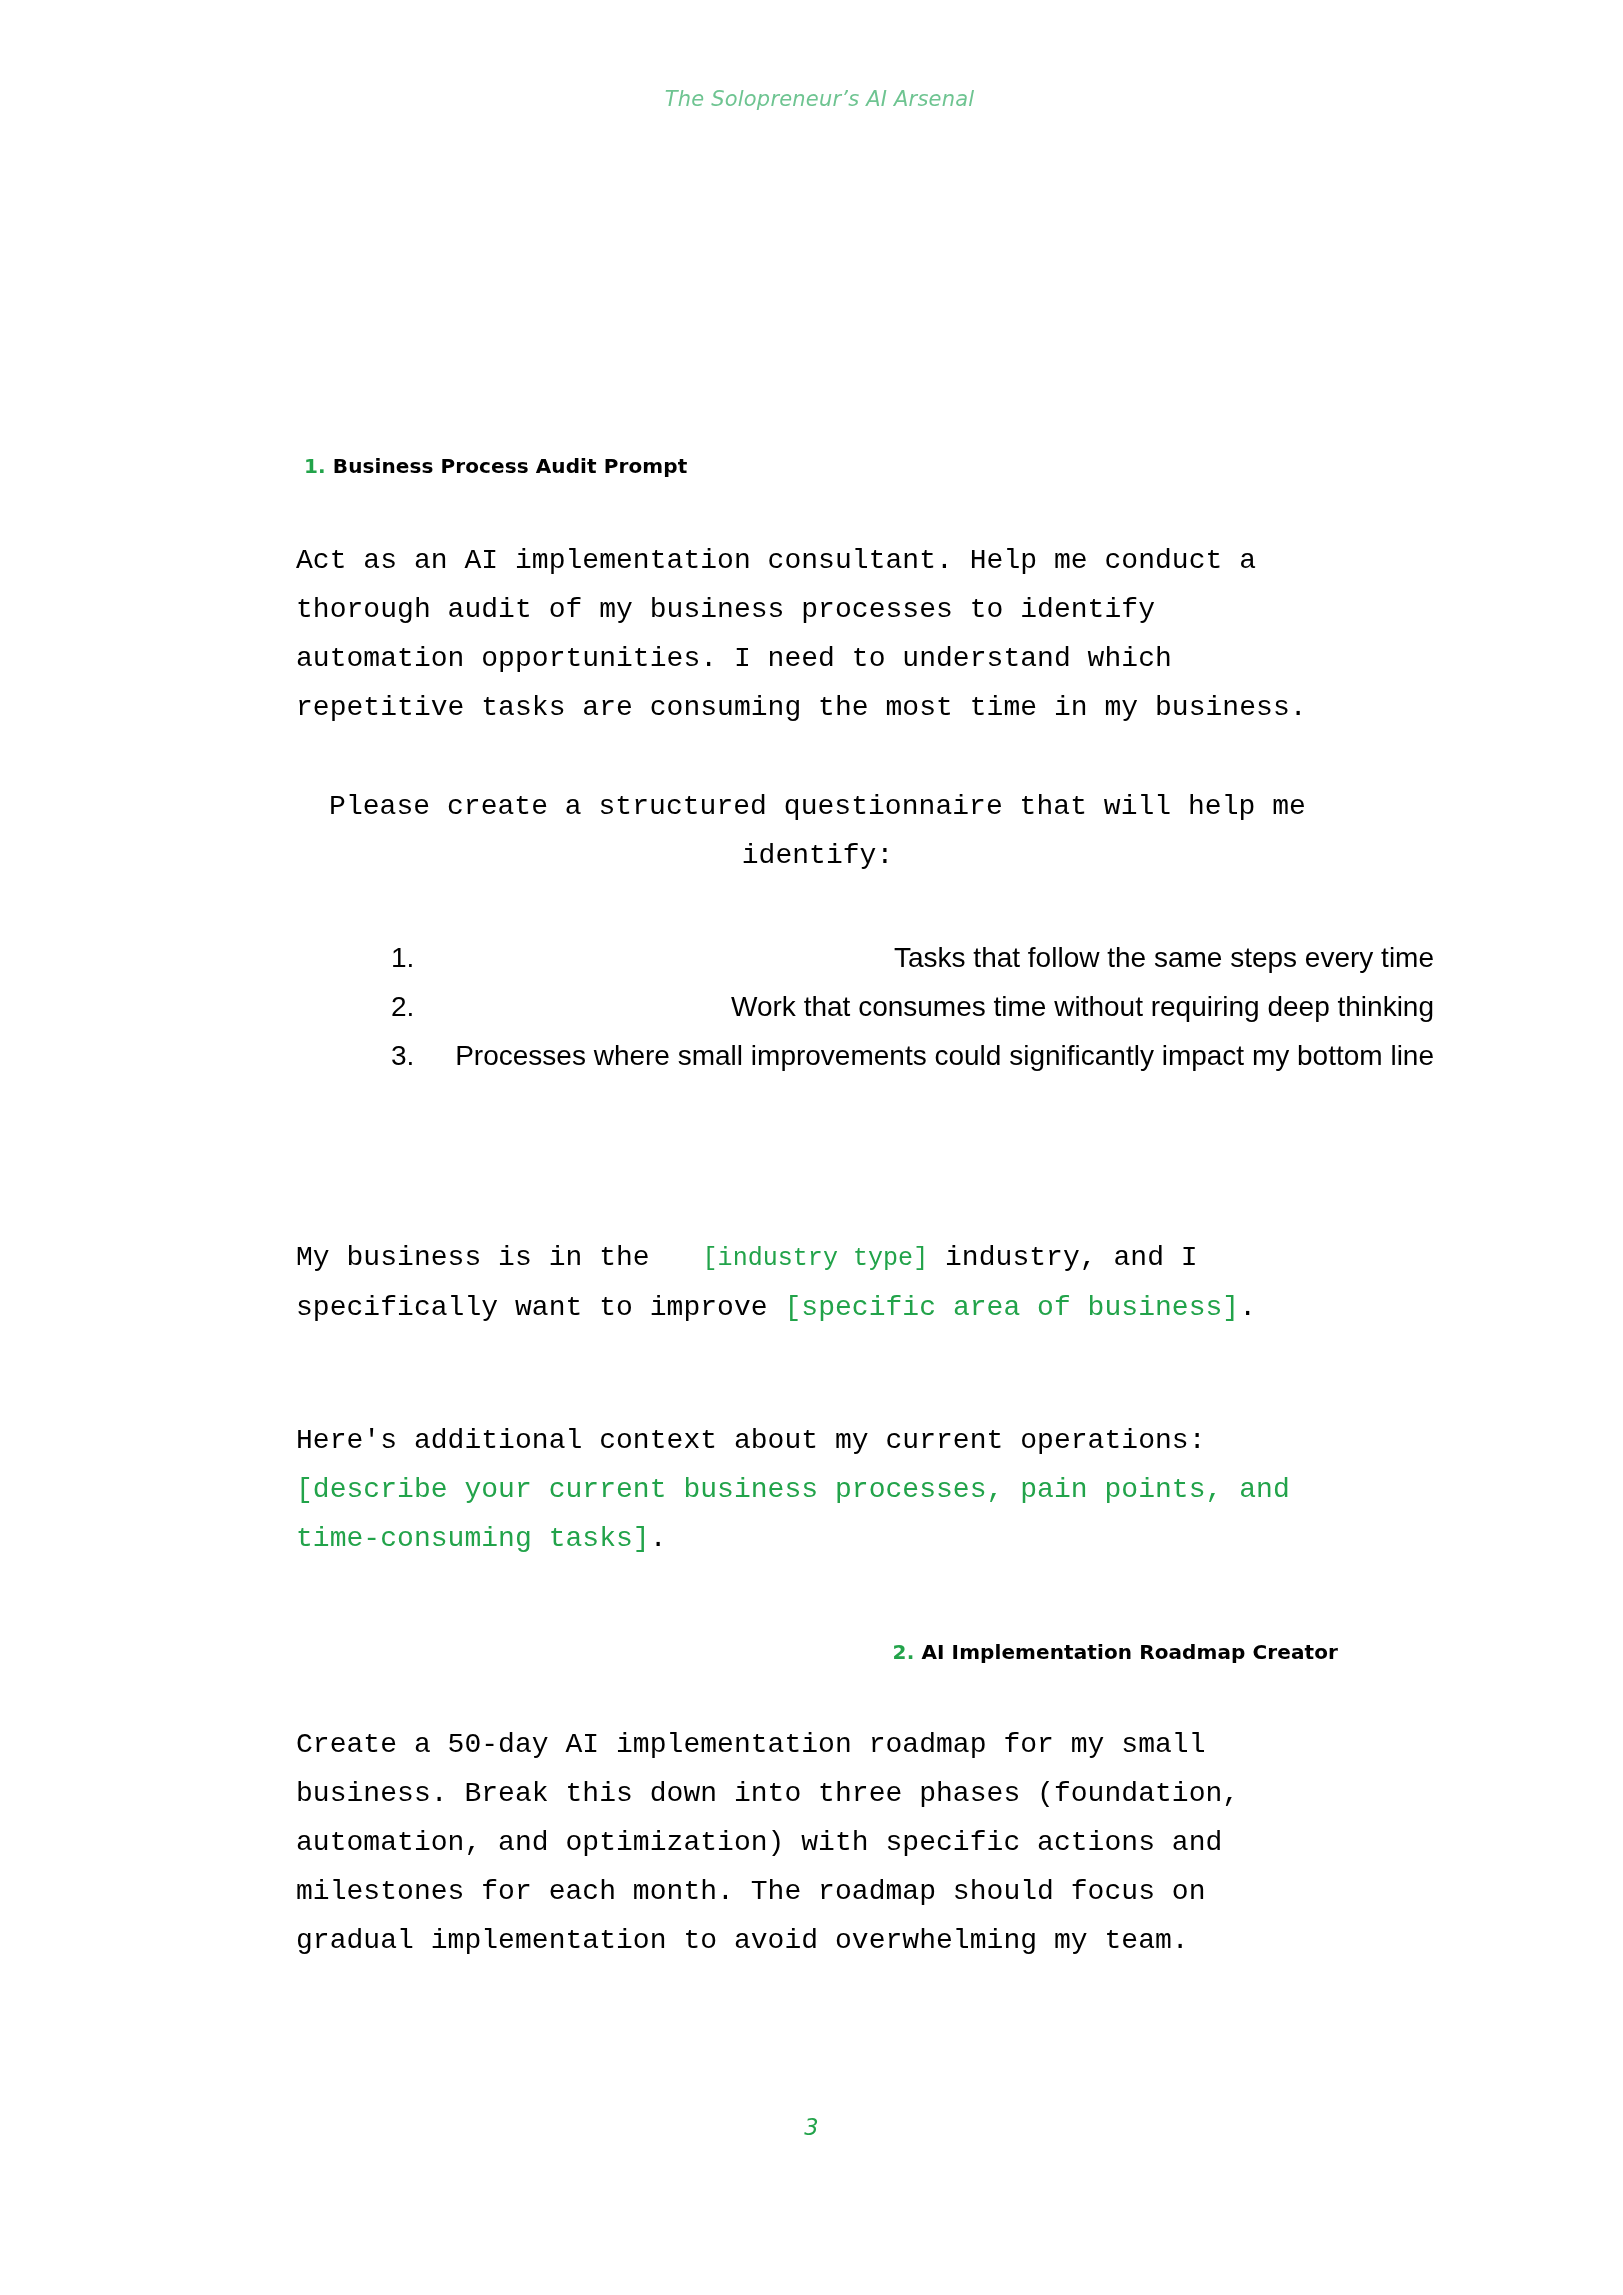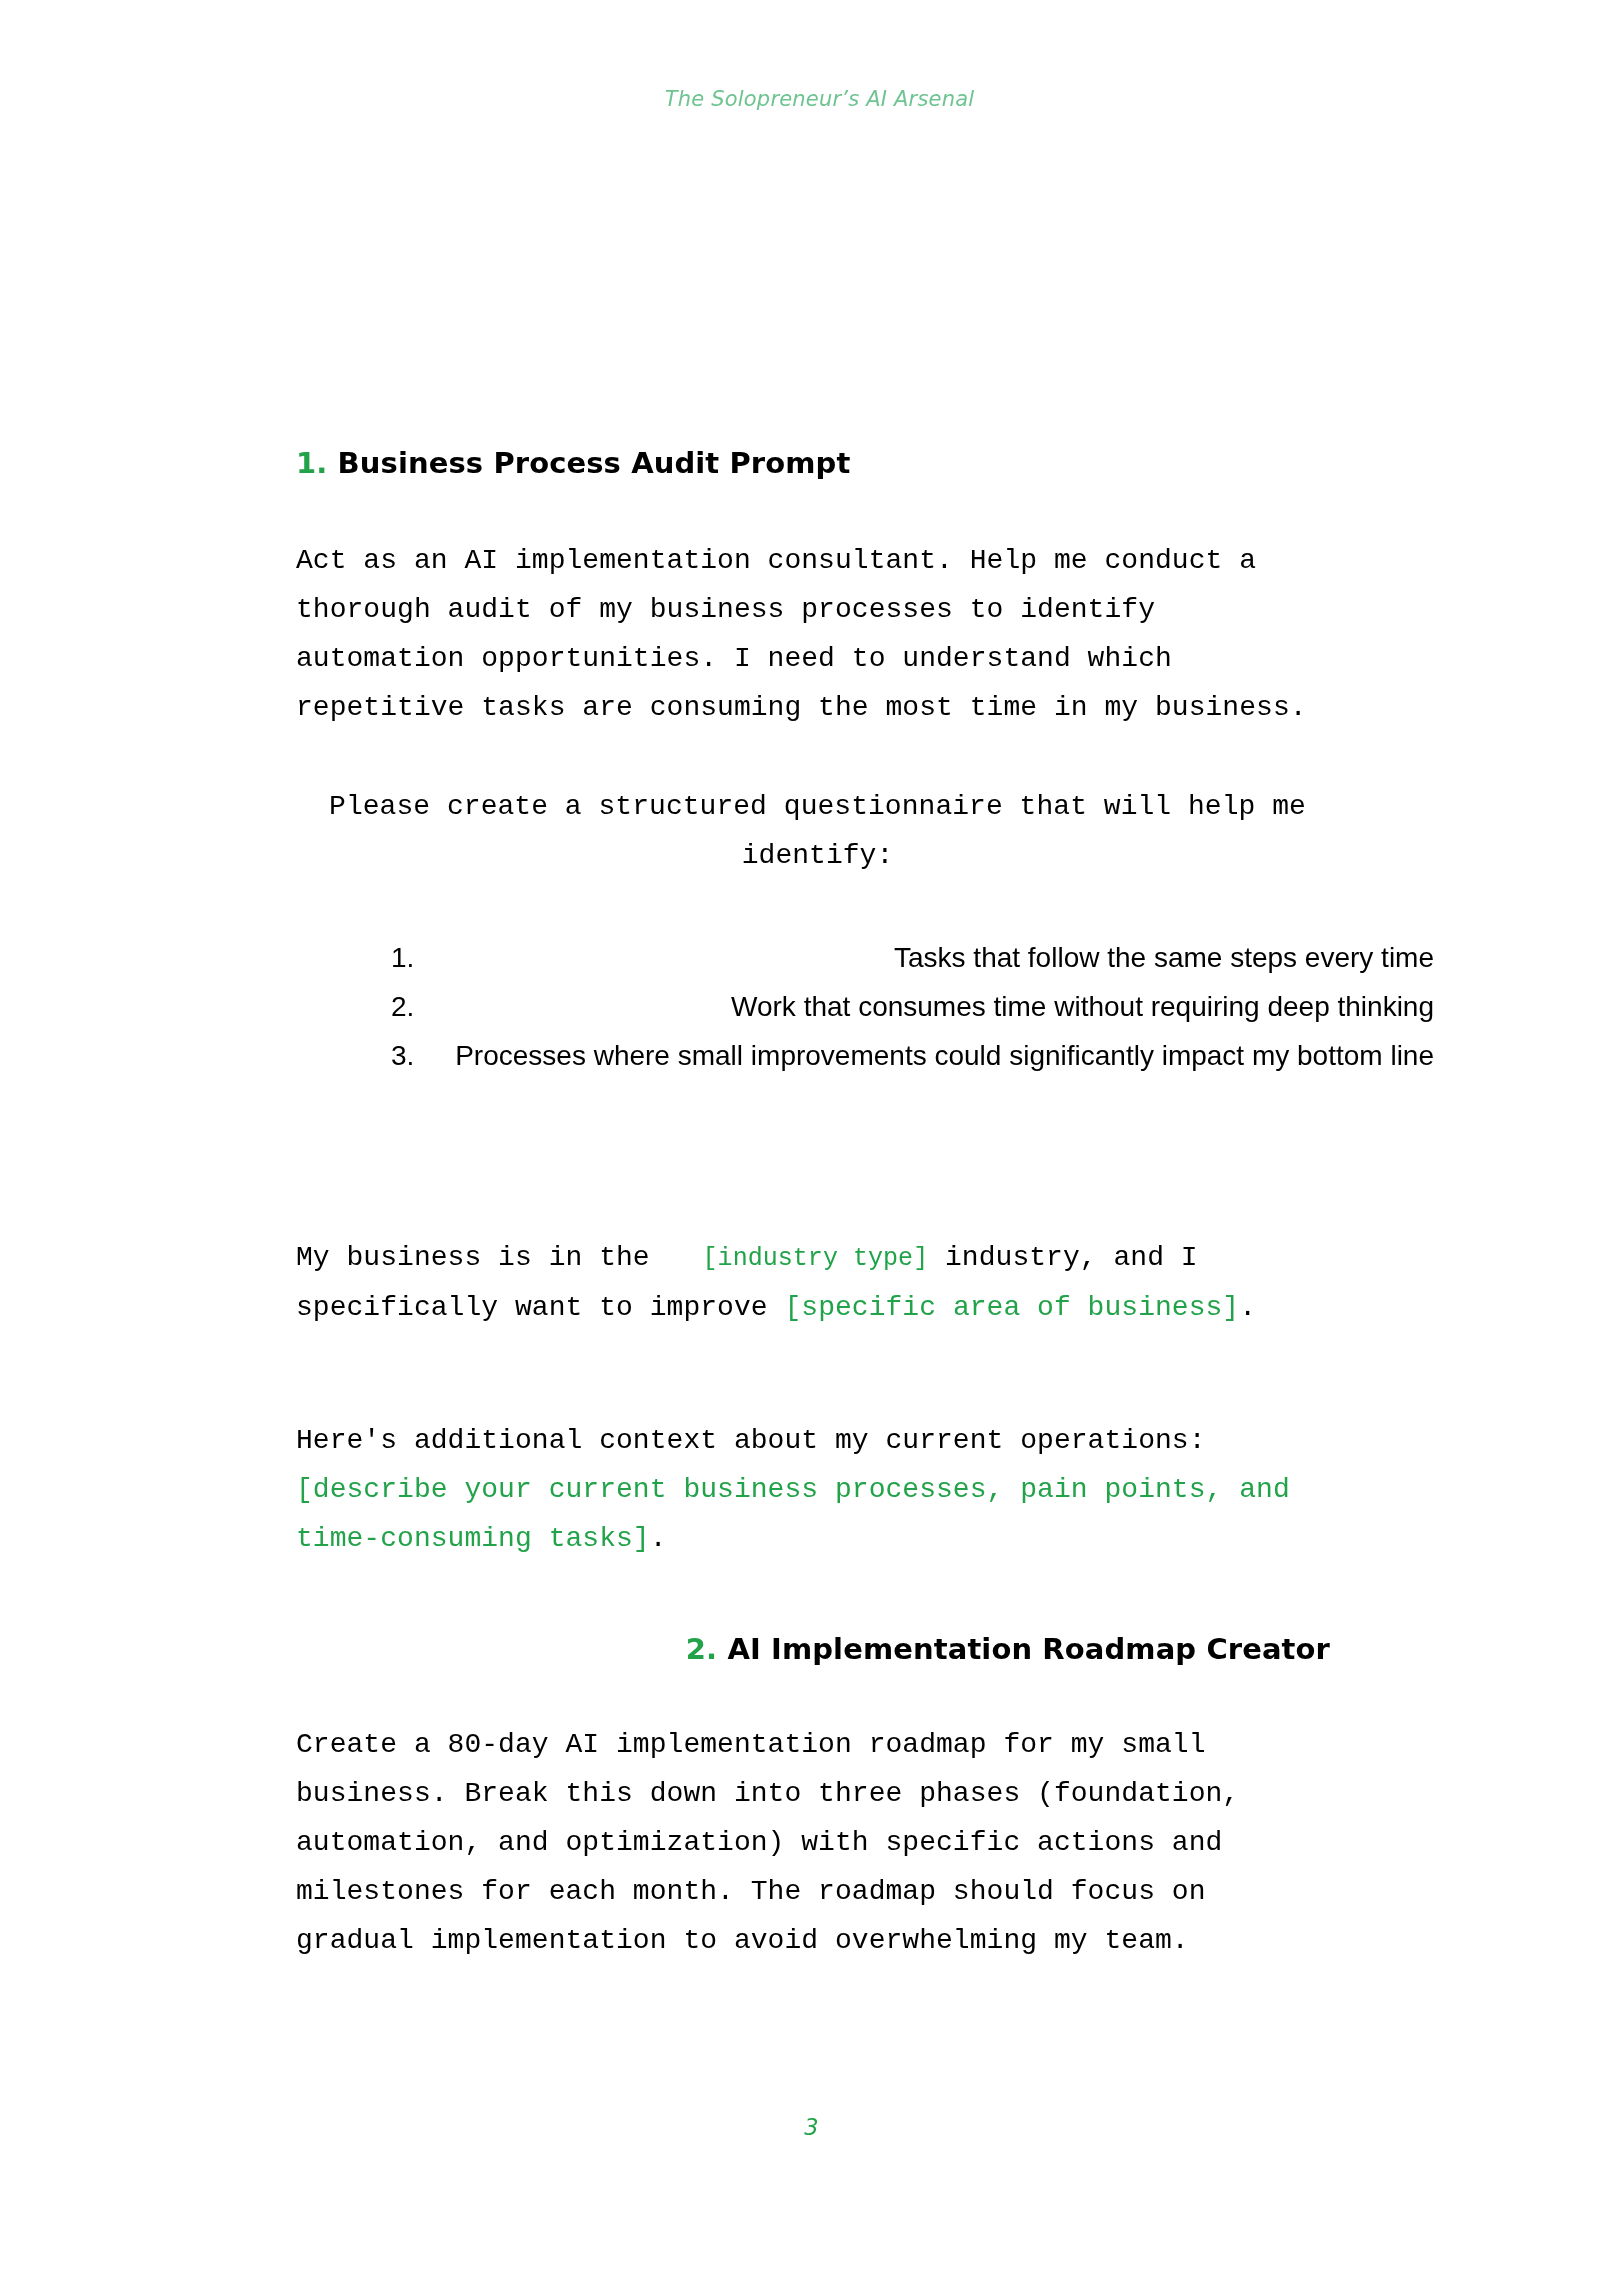--- a/index.html
+++ b/index.html
@@ -63,24 +63,24 @@
     line-height: 1.25;
     color: #22a34a;
     letter-spacing: 0.1px;
   }
 
   
   .section-heading {
     position: absolute;
     left: 0;
     width: 1034px;
-    margin: 0;
+    margin: 8px;
     font-family: "DejaVu Sans", sans-serif;
     font-weight: bold;
-    font-size: 29px;
+    font-size: 20px;
     line-height: 1.3;
     color: #000000;
     letter-spacing: 0.1px;
   }
   .section-heading .num {
     color: #22a34a;
     font-weight: bold;
   }
   #heading-1 { top: 445px; }
   #heading-2 { top: 1631px; text-align: right; }
@@ -194,20 +194,20 @@
     </ol>
 
     <p class="para" id="para-mybusiness"><span>My business is in the </span><span class="ph-small">[industry type]</span><span> industry, and I specifically want to improve </span><span class="ph">[specific area of business]</span><span>.</span></p>
 
     <p class="para" id="para-context"><span>Here's additional context about my current operations: </span><span class="ph">[describe your current business processes, pain points, and time-consuming tasks]</span><span>.</span></p>
 
     <h2 class="section-heading" id="heading-2">
       <span class="num">2.</span><span>&nbsp;</span><span>AI Implementation Roadmap Creator</span>
     </h2>
 
-    <p class="para" id="para-roadmap">Create a 80-day AI implementation roadmap for my small business. Break this down into three phases (foundation, automation, and optimization) with specific actions and milestones for each month. The roadmap should focus on gradual implementation to avoid overwhelming my team.</p>
+    <p class="para" id="para-roadmap">Create a 50-day AI implementation roadmap for my small business. Break this down into three phases (foundation, automation, and optimization) with specific actions and milestones for each month. The roadmap should focus on gradual implementation to avoid overwhelming my team.</p>
 
   </div>
 
   <div class="page-number">3</div>
 
 </div>
 
 
 </body></html>

